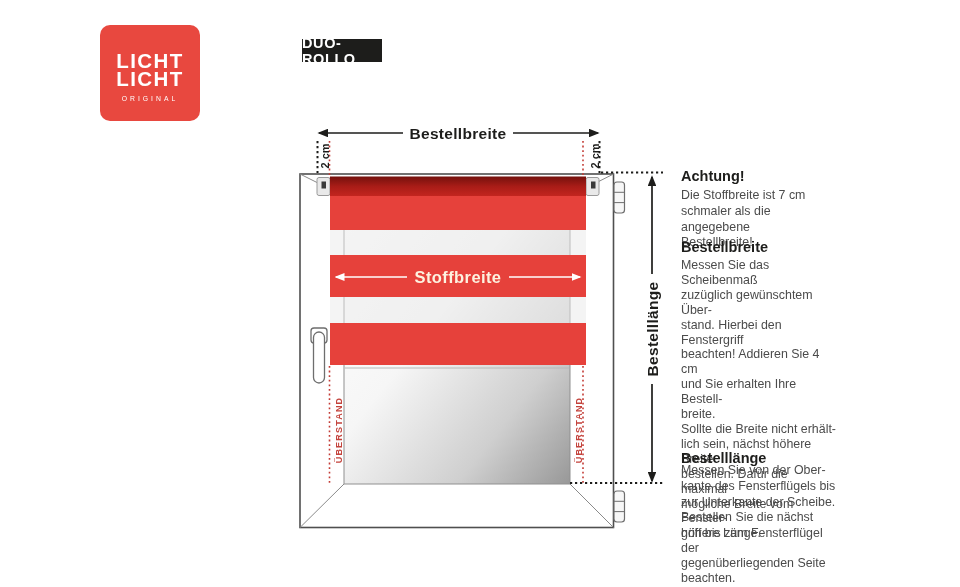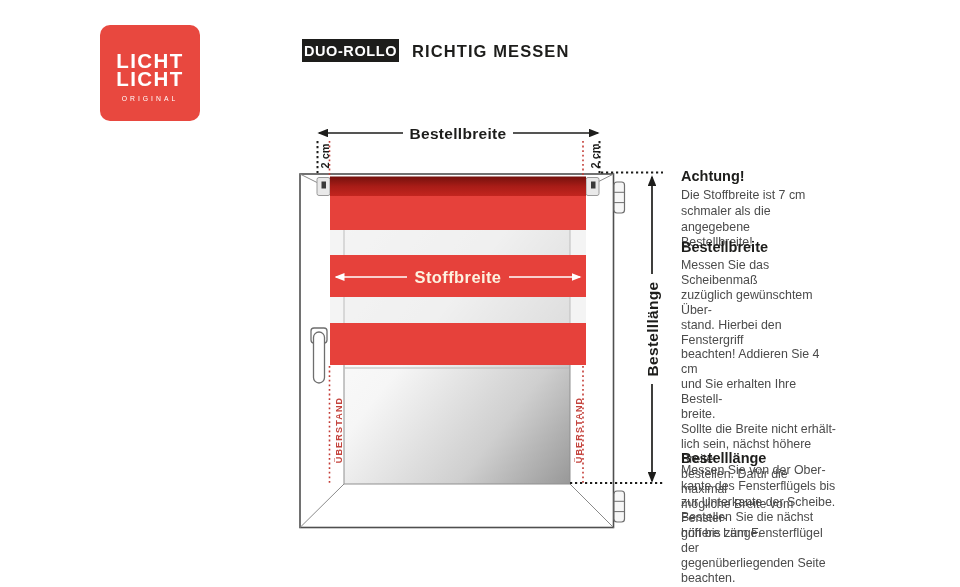--- a/index.html
+++ b/index.html
@@ -7,21 +7,21 @@
         font-family:"Liberation Sans",sans-serif;}
 
   
   .logo{position:absolute;left:100px;top:25px;width:100px;height:96px;
         background:#e8483f;border-radius:10px;color:#fff;text-align:center;}
   .logo .l1{margin-top:27px;font-size:20.5px;line-height:18px;font-weight:700;letter-spacing:1.4px;}
   .logo .l2{font-size:20.5px;line-height:18px;font-weight:700;letter-spacing:1.4px;}
   .logo .sub{margin-top:7px;font-size:6.8px;letter-spacing:3px;font-weight:400;}
 
   
-  .badge{position:absolute;left:302px;top:39px;width:97px;height:23px;background:#1d1d1b;
+  .badge{position:absolute;left:302px;top:39px;width:80px;height:23px;background:#1d1d1b;
          color:#fff;font-size:14.5px;font-weight:700;letter-spacing:.6px;
          display:flex;align-items:center;justify-content:center;}
   .title{position:absolute;left:412px;top:42px;font-size:16.5px;font-weight:700;
          letter-spacing:1.1px;color:#1d1d1b;}
   .subtitle{position:absolute;left:412px;top:65px;font-size:13.5px;line-height:15.5px;
          color:#4b4b4b;white-space:pre-line;}
 
   
   .info{position:absolute;left:681px;top:0;width:155px;color:#4b4b4b;}
   .info h3{position:absolute;margin:0;font-size:14.5px;font-weight:700;color:#1d1d1b;text-align:right;}
@@ -38,21 +38,20 @@
 
 <div class="page">
 
   <div class="logo">
     <div class="l1">LICHT</div>
     <div class="l2">LICHT</div>
     <div class="sub">ORIGINAL</div>
   </div>
 
   <div class="badge">DUO-ROLLO</div>
-  <div class="title">RICHTIG MESSEN</div>
 
   <svg width="960" height="587" viewBox="0 0 960 587">
     <defs>
       <linearGradient id="glassGrad" x1="0" y1="0" x2="1" y2="1">
         <stop offset="0" stop-color="#ffffff"></stop>
         <stop offset="0.42" stop-color="#f6f6f6"></stop>
         <stop offset="0.75" stop-color="#cfcfcf"></stop>
         <stop offset="1" stop-color="#989898"></stop>
       </linearGradient>
       <linearGradient id="rollerGrad" x1="0" y1="0" x2="0" y2="1">

